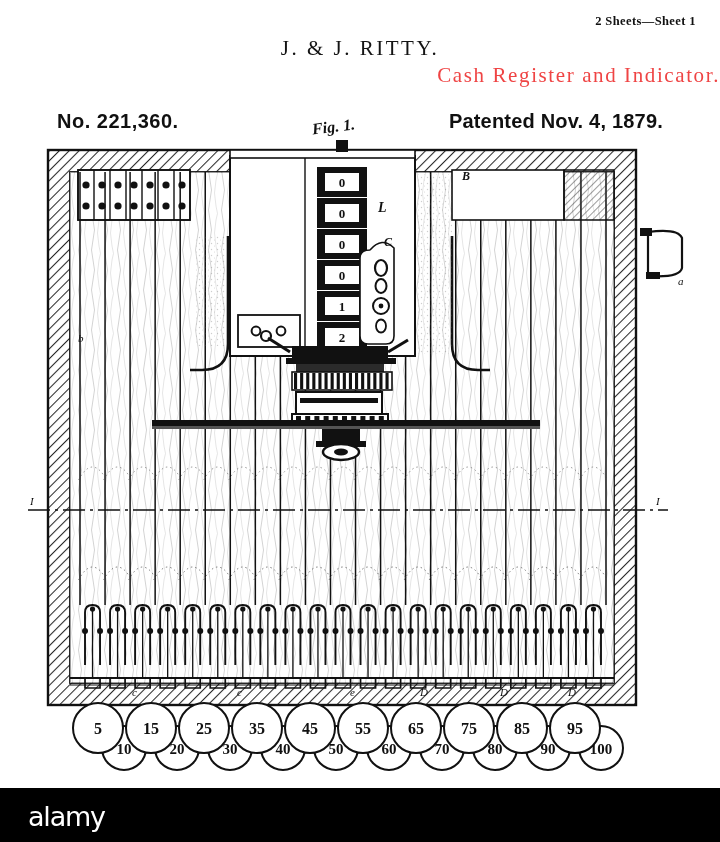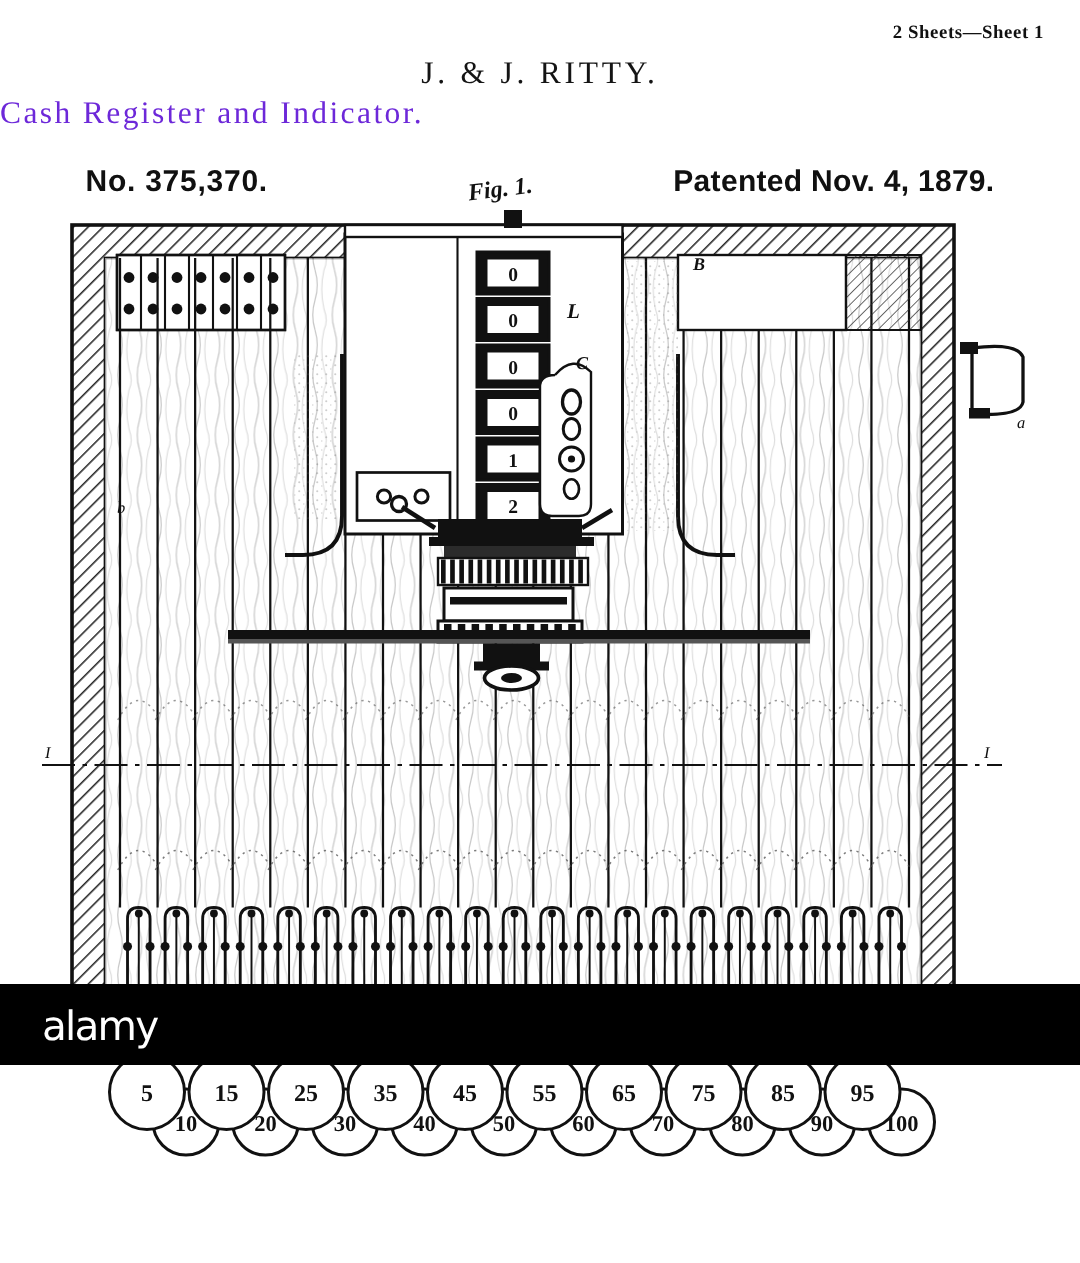--- a/index.html
+++ b/index.html
@@ -12,21 +12,21 @@
     width: 720px;
     height: 842px;
     font-family: "Liberation Serif", serif;
     position: relative;
     overflow: hidden;
   }
 
   #page {
     position: relative;
     width: 720px;
-    height: 710px;
+    height: 842px;
     background: #ffffff;
     border-radius: 15px;
   }
 
   
   .sheet-note {
     position: absolute;
     top: 14px;
     right: 24px;
     font-family: "Liberation Serif", serif;
@@ -46,25 +46,25 @@
     font-size: 21px;
     letter-spacing: 2.5px;
     color: #141414;
     white-space: nowrap;
   }
   .title-line {
     position: absolute;
     top: 63px;
     left: 0;
     width: 720px;
-    text-align: left;
+    text-align: right;
     font-family: "Liberation Serif", serif;
     font-size: 21px;
     letter-spacing: 1.6px;
-    color: #6d28d9;
+    color: #ef4444;
     white-space: nowrap;
   }
   .patno {
     position: absolute;
     top: 110px;
     left: 57px;
     font-family: "Liberation Sans", sans-serif;
     font-weight: bold;
     font-size: 20px;
     letter-spacing: 0.5px;
@@ -139,21 +139,21 @@
   .alamy-url { font-weight: bold; font-size: 10.5px; color: #ffffff; }
 </style>
 </head>
 <body>
 
 <div id="page">
 
   <div class="sheet-note">2 Sheets—Sheet 1</div>
   <div class="inventor-line">J. &amp; J. RITTY.</div>
   <div class="title-line">Cash Register and Indicator.</div>
-  <div class="patno">No. 375,370.</div>
+  <div class="patno">No. 221,360.</div>
   <div class="patdate">Patented Nov. 4, 1879.</div>
   <div class="figlabel">Fig. 1.</div>
 
   <div id="drawing-wrap">
     <svg id="drawing" width="720" height="640" viewBox="0 0 720 640">
       <defs>
         <pattern id="hatch" width="7" height="7" patternUnits="userSpaceOnUse" patternTransform="rotate(45)">
           <line x1="0" y1="0" x2="0" y2="7" stroke="#161616" stroke-width="2.1"></line>
         </pattern>
         <pattern id="hatchFine" width="5" height="5" patternUnits="userSpaceOnUse" patternTransform="rotate(45)">

